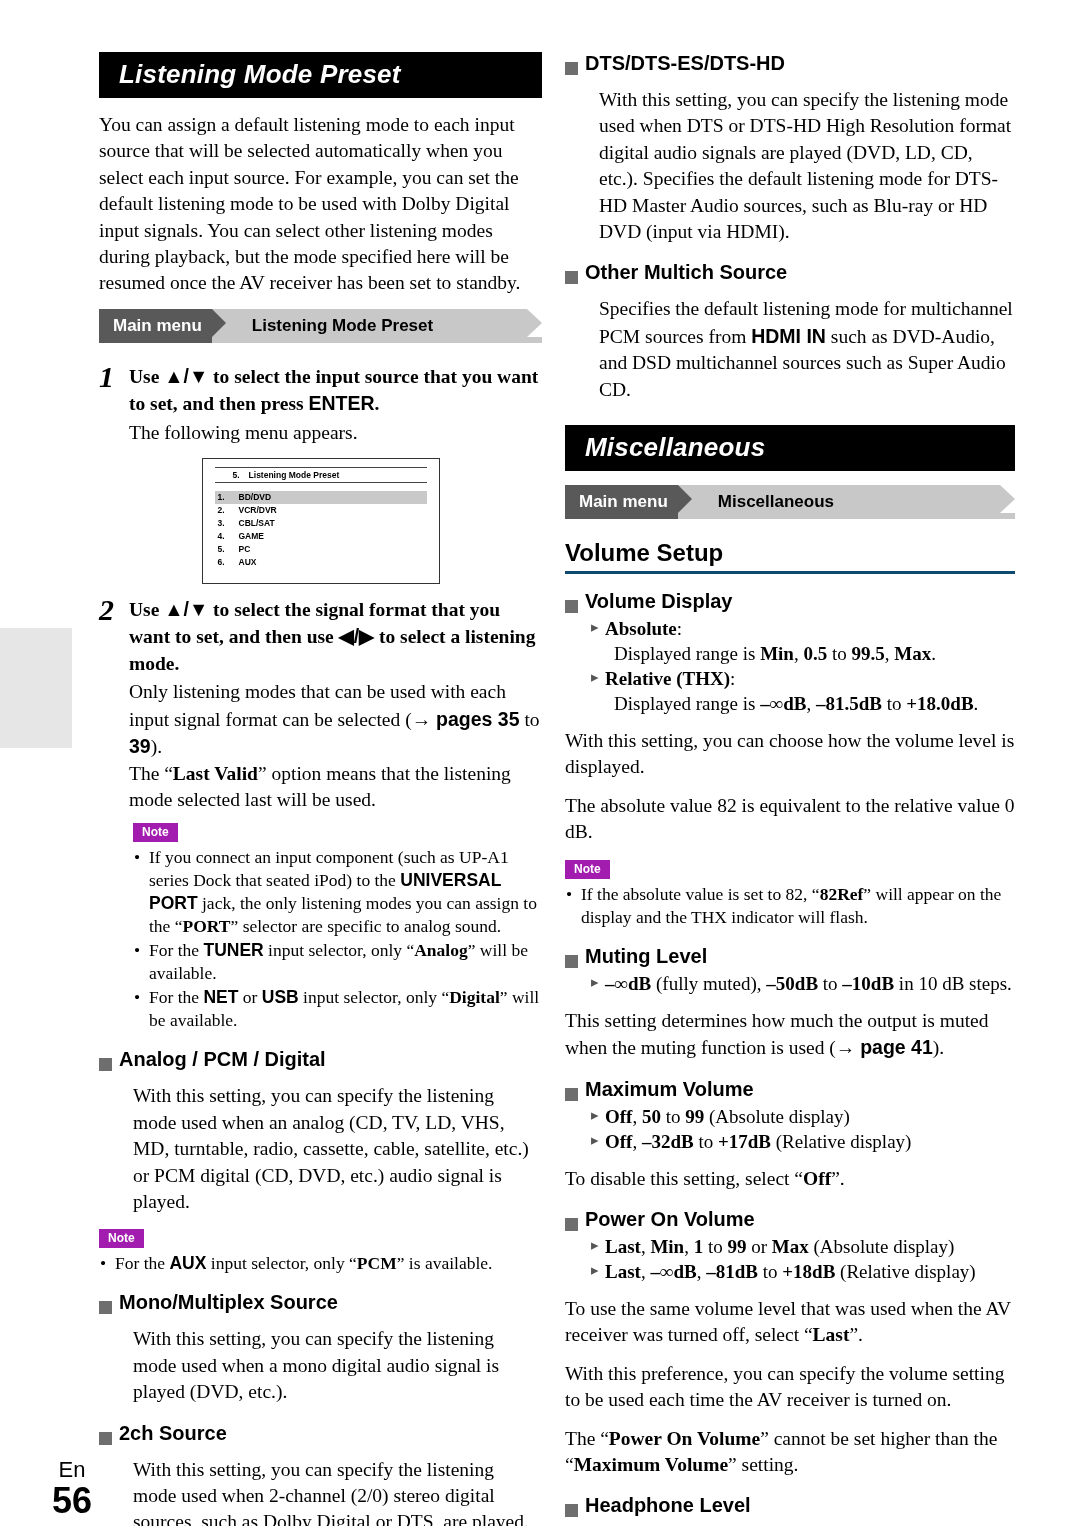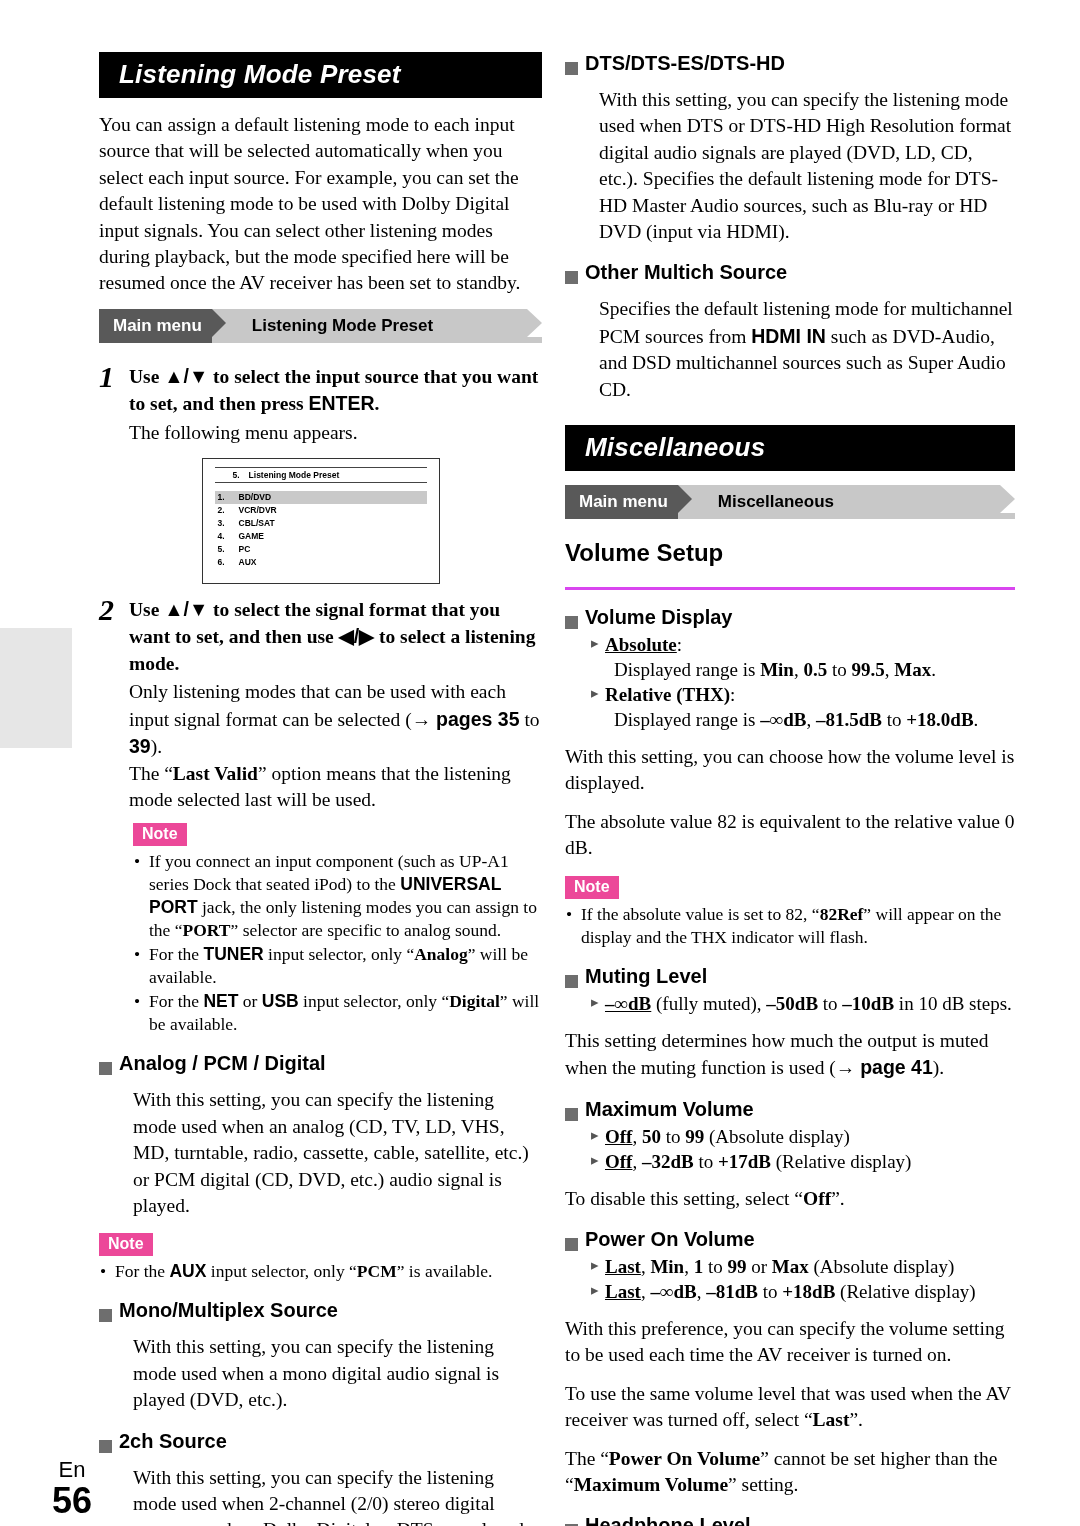--- a/index.html
+++ b/index.html
@@ -157,25 +157,25 @@
     gap: 9px;
     padding: 1px 0 1px 3px;
     line-height: 11px;
   }
   .osd-row.sel { background: #c9c9c9; }
   .osd-idx { width: 12px; }
 
   
   .note-badge {
     display: inline-block;
-    background: #ec4899;
+    background: #a21caf;
     color: #fff;
     font-family: "Liberation Sans", sans-serif;
     font-weight: bold;
-    font-size: 16px;
+    font-size: 12px;
     padding: 2px 9px 3px 9px;
     margin: 10px 0 4px 0;
   }
   .note-badge.ind { margin-left: 34px; }
   ul.notes {
     list-style: none;
     margin: 0 0 2px 0;
     padding: 0;
   }
   ul.notes.ind { margin-left: 34px; }
@@ -208,40 +208,40 @@
     display: inline-block;
     flex: 0 0 13px;
   }
 
   
   h2.sect {
     font-family: "Liberation Sans", sans-serif;
     font-weight: bold;
     font-size: 24px;
     margin: 18px 0 0 0;
-    padding-bottom: 20px;
-    border-bottom: 3px solid #d946ef;
+    padding-bottom: 4px;
+    border-bottom: 3px solid #0c4a6e;
   }
 
   
   .opt {
     font-size: 19px;
     line-height: 25px;
     margin-left: 26px;
     position: relative;
     padding-left: 14px;
   }
   .opt::before {
     content: "\25B8";
     position: absolute;
     left: 0; top: -1px;
     font-size: 15px;
     color: #555;
   }
-  .opt .u { text-decoration: underline; font-weight: bold; }
+  .opt .u { font-weight: bold; }
   .opt b { font-weight: bold; text-align: right; }
   .opt-sub {
     font-size: 19px;
     line-height: 25px;
     margin-left: 49px;
   }
 
   b, strong { font-weight: bold; }
   .sans-b {
     font-family: "Liberation Sans", sans-serif;
@@ -440,22 +440,22 @@
     <div class="opt"><span class="u">Off</span><span>, </span><b>–32dB</b><span> to </span><b>+17dB</b><span> (Relative display)</span></div>
     <p class="body"><span>To disable this setting, select “</span><b>Off</b><span>”.</span></p>
 
     
     <h3 class="sub">
       <span class="sq"></span>
       <span>Power On Volume</span>
     </h3>
     <div class="opt"><span class="u">Last</span><span>, </span><b>Min</b><span>, </span><b>1</b><span> to </span><b>99</b><span> or </span><b>Max</b><span> (Absolute display)</span></div>
     <div class="opt"><span class="u">Last</span><span>, </span><b>–∞dB</b><span>, </span><b>–81dB</b><span> to </span><b>+18dB</b><span> (Relative display)</span></div>
+    <p class="body"><span>To use the same volume level that was used when the AV receiver was turned off, select “</span><b>Last</b><span>”.</span></p>
     <p class="body">With this preference, you can specify the volume setting to be used each time the AV receiver is turned on.</p>
-    <p class="body"><span>To use the same volume level that was used when the AV receiver was turned off, select “</span><b>Last</b><span>”.</span></p>
     <p class="body"><span>The “</span><b>Power On Volume</b><span>” cannot be set higher than the “</span><b>Maximum Volume</b><span>” setting.</span></p>
 
     
     <h3 class="sub">
       <span class="sq"></span>
       <span>Headphone Level</span>
     </h3>
     <div class="opt"><b>–12dB</b><span> to </span><span class="u">0dB</span><span> to </span><b>+12dB</b></div>
     <p class="body">With this preference, you can specify the headphone volume relative to the main volume. This is useful if there’s a volume difference between your speakers and your headphones.</p>
 

